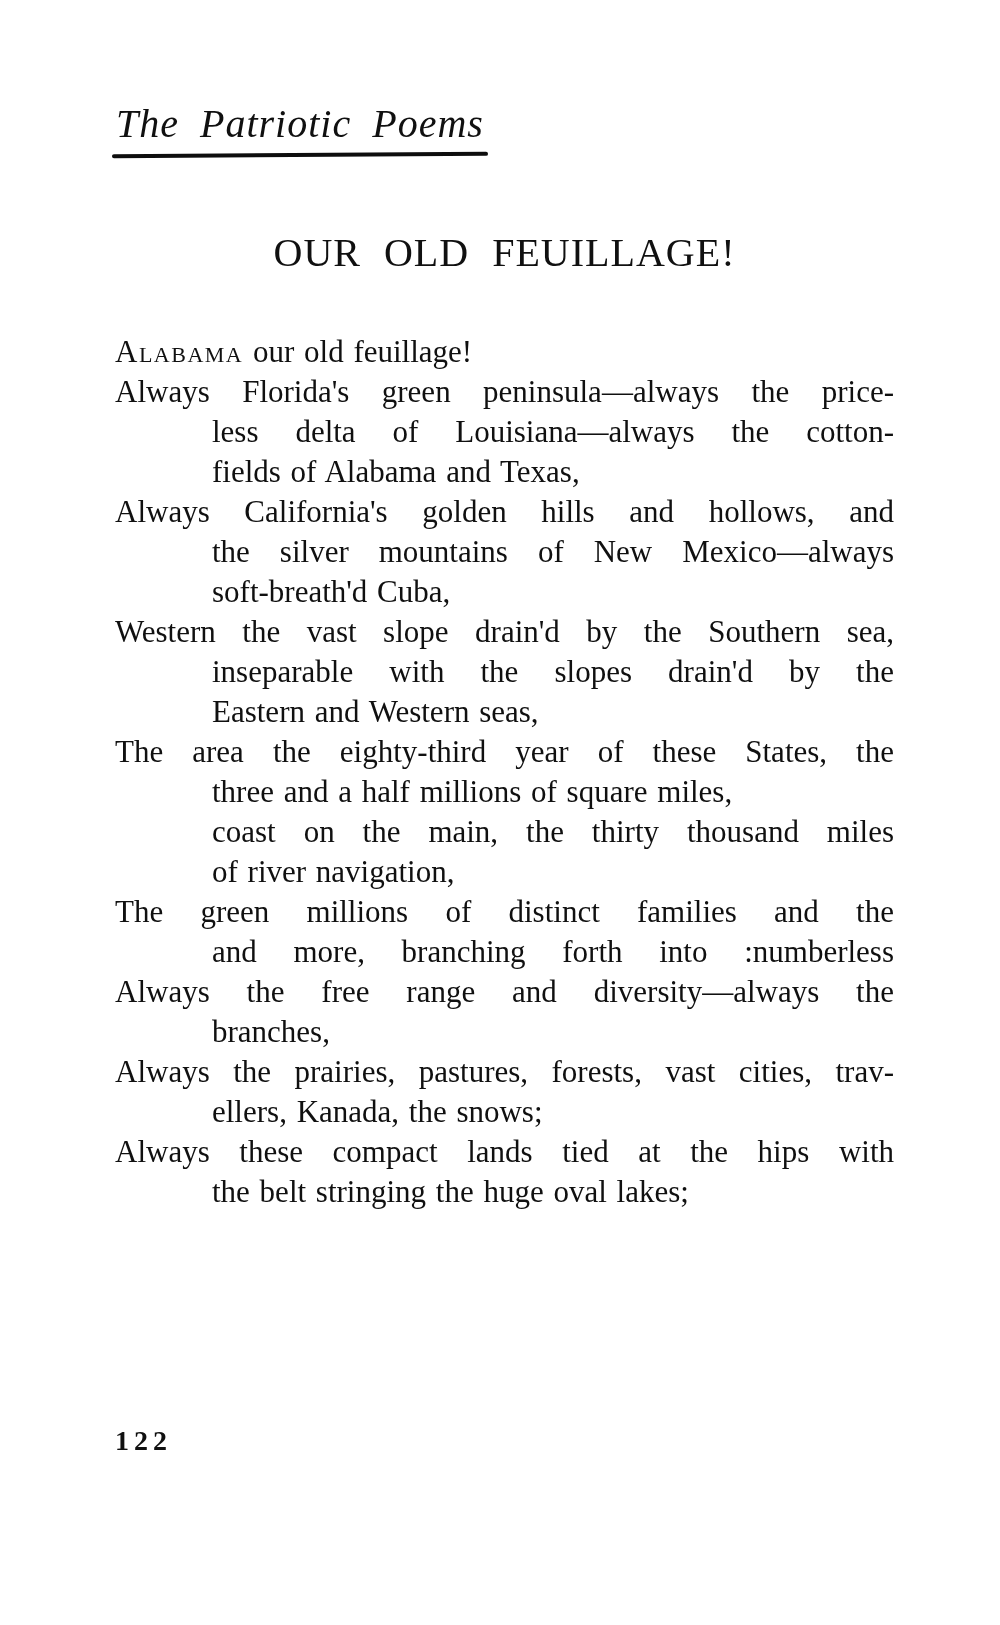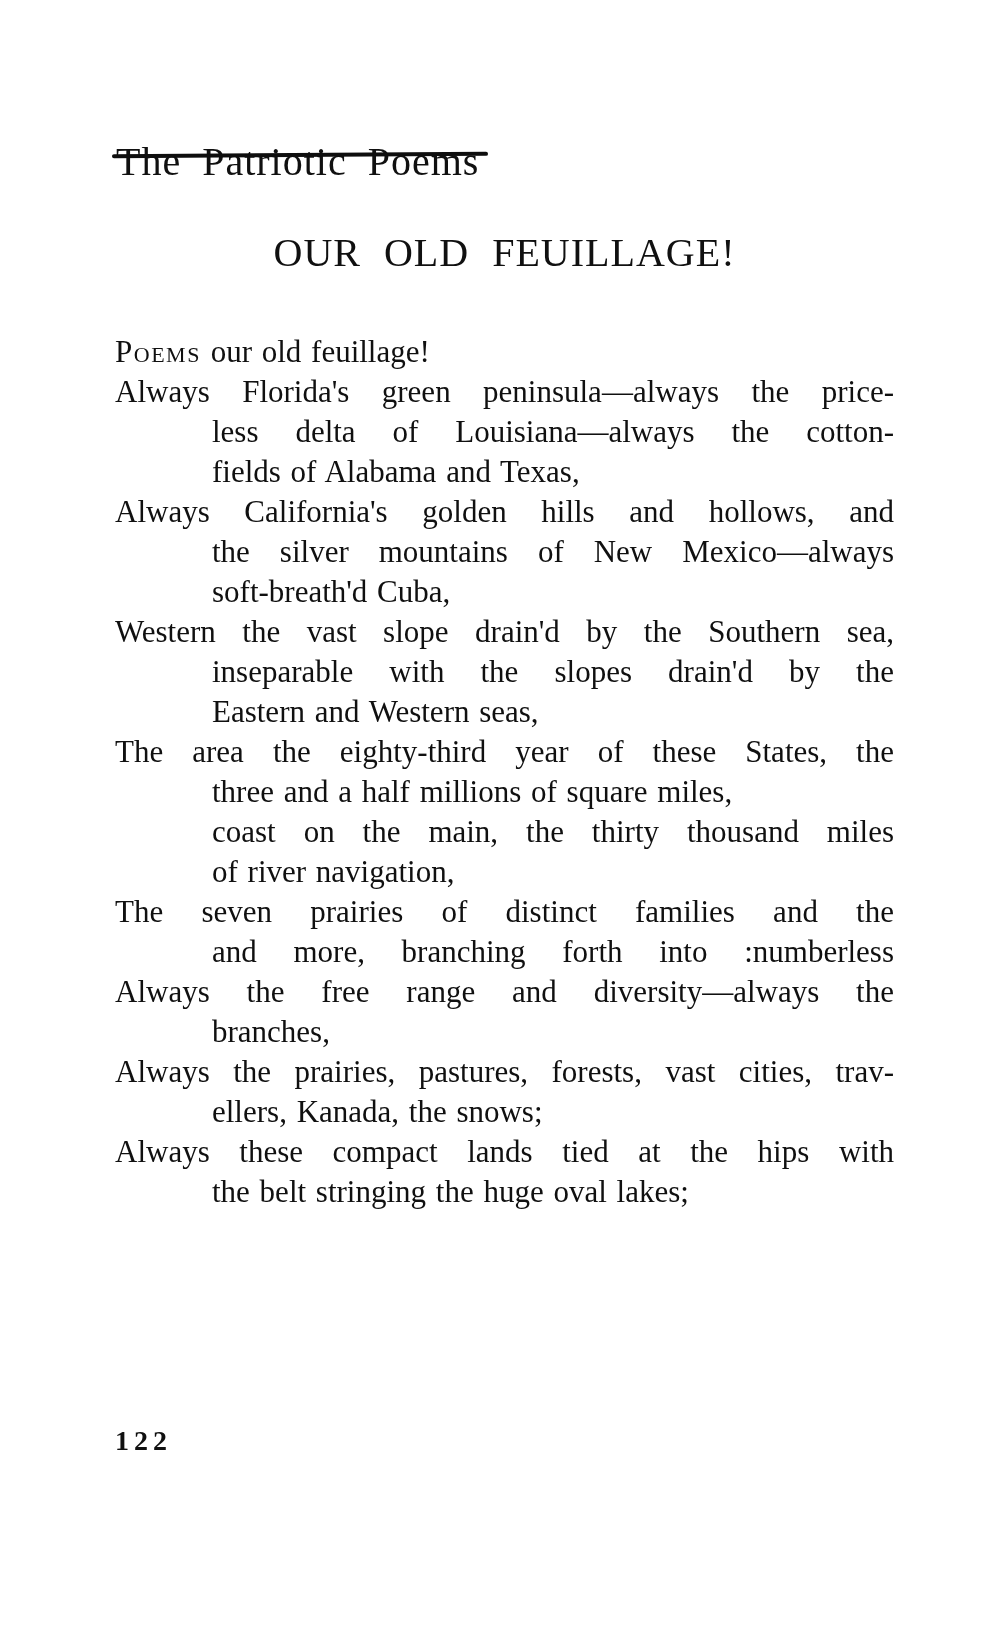--- a/index.html
+++ b/index.html
@@ -13,26 +13,26 @@
     height: 1625px;
     background: #ffffff;
     color: #101010;
     font-family: "Liberation Serif", serif;
     overflow: hidden;
   }
   .running-header {
     position: absolute;
     left: 116px;
     top: 104px;
+    font-style: italic;
     font-size: 40px;
     line-height: 1;
     word-spacing: 10px;
     letter-spacing: 1px;
     white-space: nowrap;
-    margin-top: 38px;
   }
   .header-rule {
     position: absolute;
     left: 112px;
     top: 153px;
     width: 376px;
     height: 4px;
     background: #0e0e0e;
     transform: rotate(-0.35deg);
     border-radius: 2px;
@@ -91,35 +91,35 @@
 
 <div class="page">
 
   <div class="running-header">The Patriotic Poems</div>
 
   <div class="header-rule"></div>
 
   <h1 class="poem-title">OUR OLD FEUILLAGE!</h1>
 
   <div class="poem" id="poem-lines">
-      <div class="poem-line"><span class="smallcaps">Poems</span><span> our old feuillage!</span></div>
+      <div class="poem-line"><span class="smallcaps">Alabama</span><span> our old feuillage!</span></div>
       <div class="poem-line justify">Always Florida's green peninsula—always the price-</div>
       <div class="poem-line indent justify">less delta of Louisiana—always the cotton-</div>
       <div class="poem-line indent">fields of Alabama and Texas,</div>
       <div class="poem-line justify">Always California's golden hills and hollows, and</div>
       <div class="poem-line indent justify">the silver mountains of New Mexico—always</div>
       <div class="poem-line indent">soft-breath'd Cuba,</div>
       <div class="poem-line justify">Western the vast slope drain'd by the Southern sea,</div>
       <div class="poem-line indent justify">inseparable with the slopes drain'd by the</div>
       <div class="poem-line indent">Eastern and Western seas,</div>
       <div class="poem-line justify">The area the eighty-third year of these States, the</div>
       <div class="poem-line indent">three and a half millions of square miles,</div>
       <div class="poem-line indent justify">coast on the main, the thirty thousand miles</div>
       <div class="poem-line indent">of river navigation,</div>
-      <div class="poem-line justify">The seven prairies of distinct families and the</div>
+      <div class="poem-line justify">The green millions of distinct families and the</div>
       <div class="poem-line indent justify">and more, branching forth into :numberless</div>
       <div class="poem-line justify">Always the free range and diversity—always the</div>
       <div class="poem-line indent">branches,</div>
       <div class="poem-line justify">Always the prairies, pastures, forests, vast cities, trav-</div>
       <div class="poem-line indent">ellers, Kanada, the snows;</div>
       <div class="poem-line justify">Always these compact lands tied at the hips with</div>
       <div class="poem-line indent">the belt stringing the huge oval lakes;</div>
     </div>
 
   <div class="page-number">122</div>

